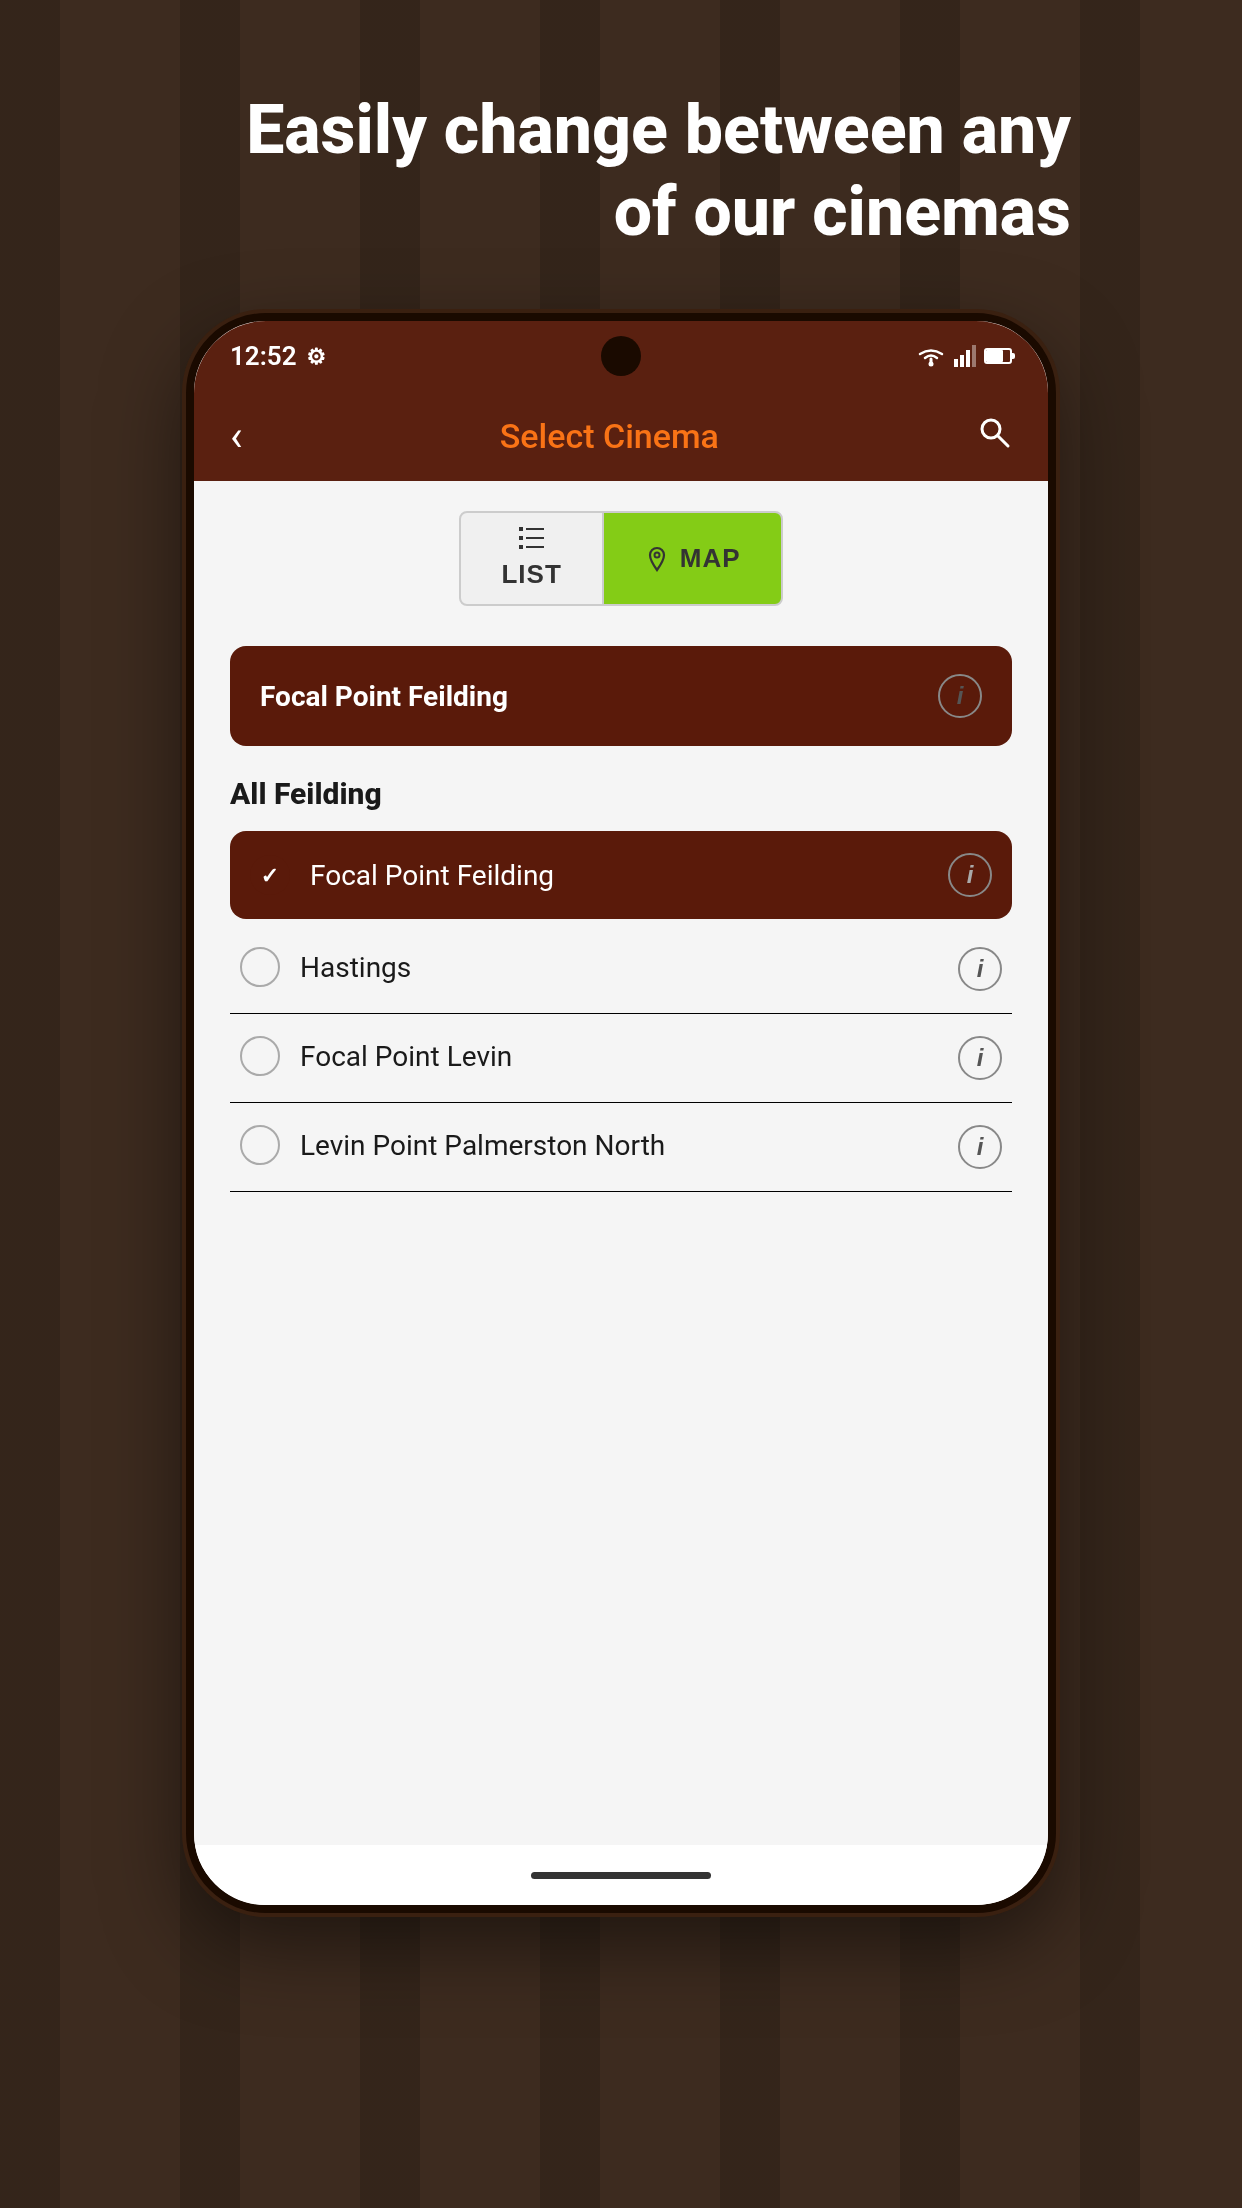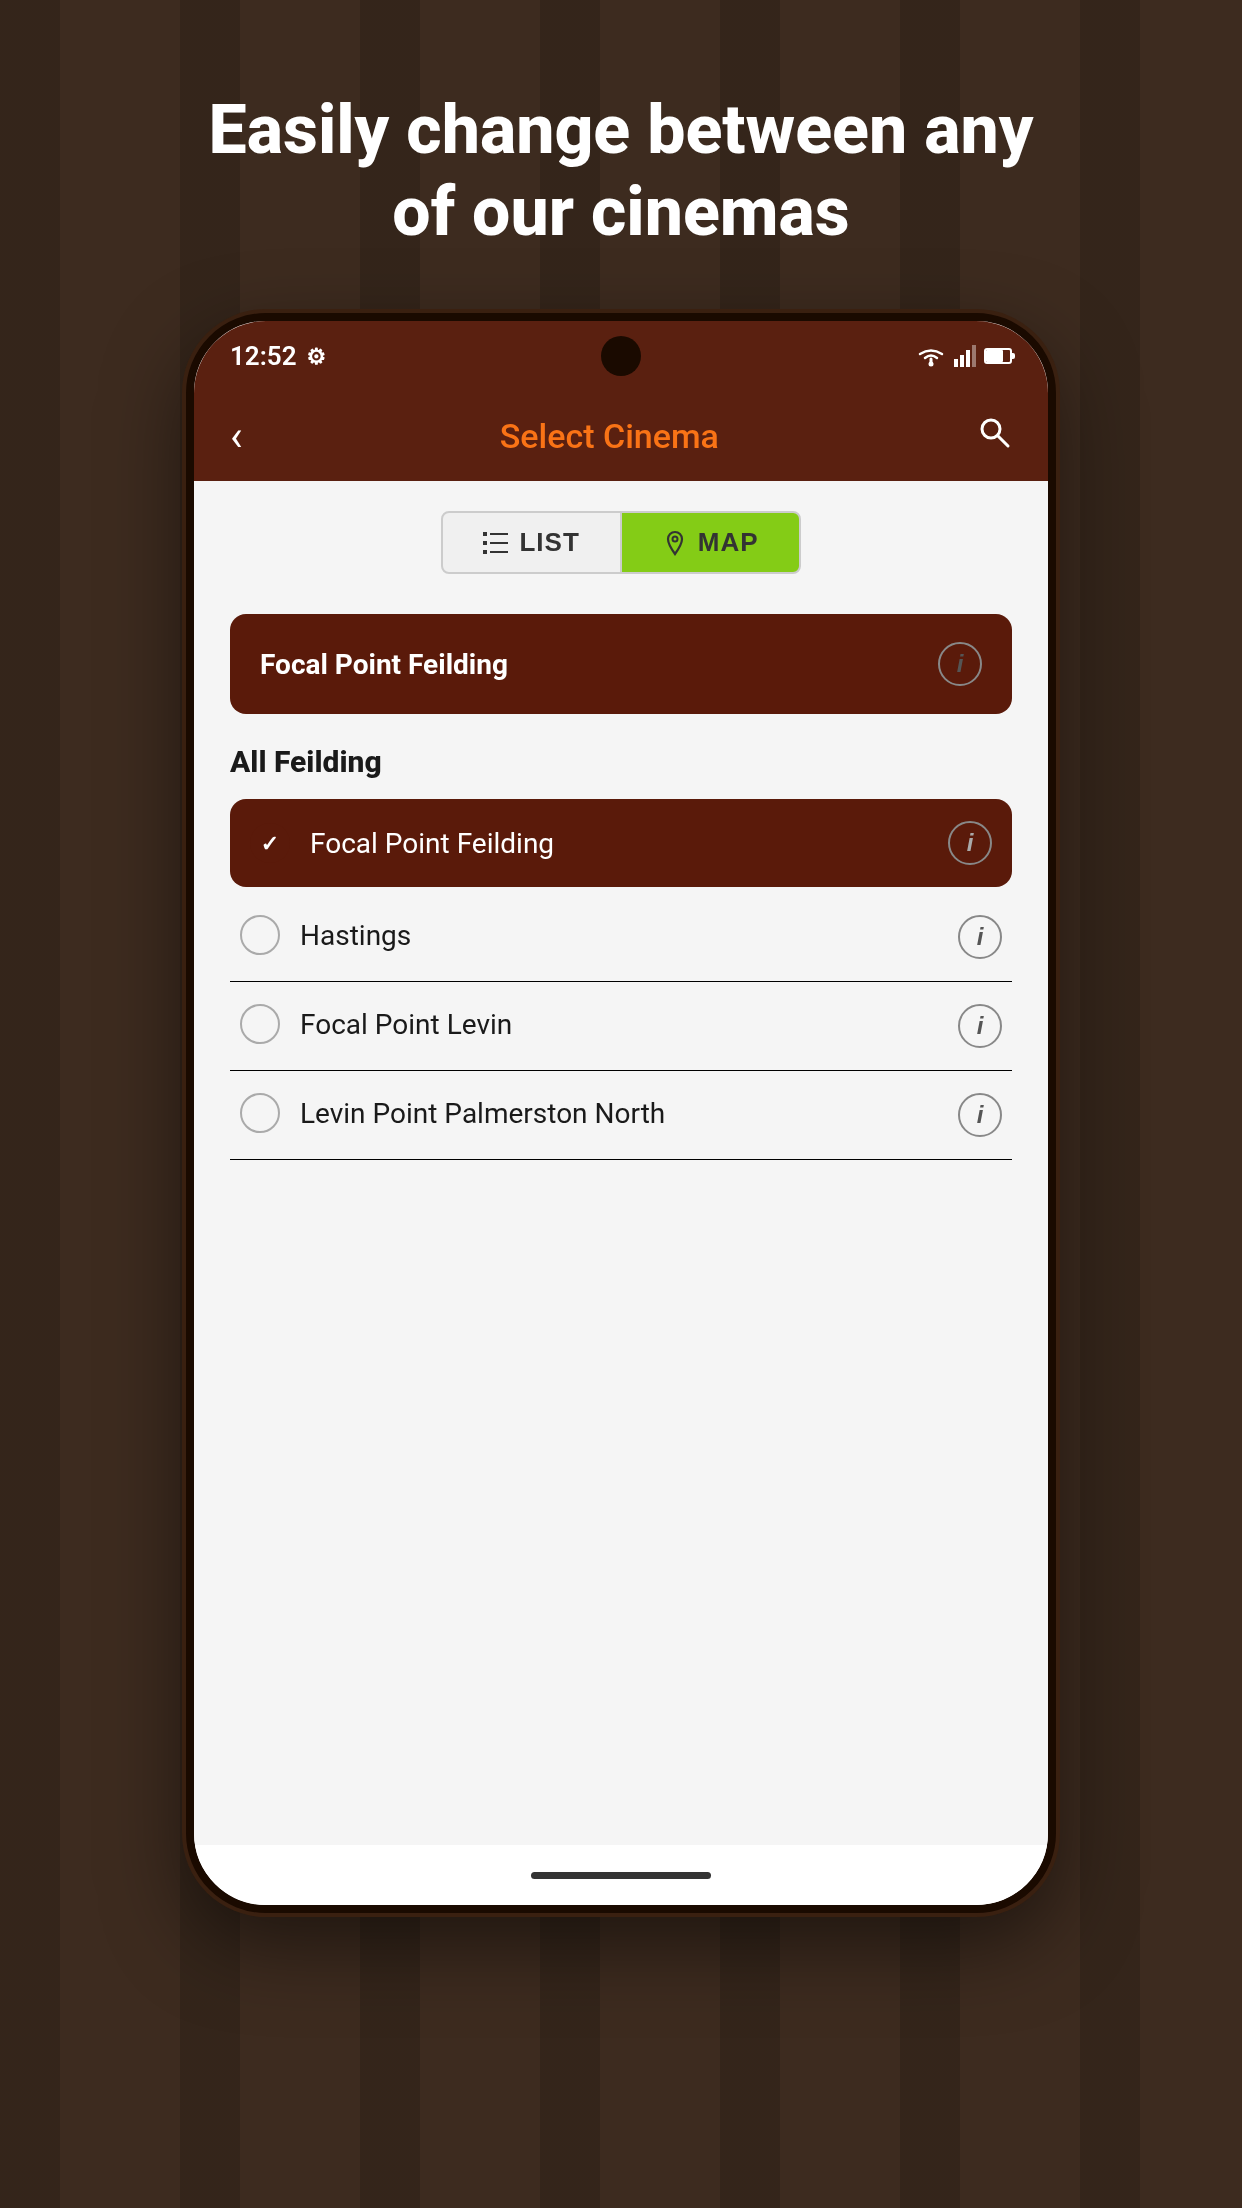--- a/index.html
+++ b/index.html
@@ -19,21 +19,21 @@
       flex-direction: column;
       align-items: center;
       font-family: 'Roboto', Arial, sans-serif;
       overflow: hidden;
     }
 
     .headline {
       color: #ffffff;
       font-size: 68px;
       font-weight: 800;
-      text-align: center;
+      text-align: right;
       margin-top: 90px;
       margin-bottom: 60px;
       line-height: 1.2;
       width: 900px;
     }
 
     .phone-frame {
       width: 870px;
       min-height: 1600px;
       background: #ffffff;
@@ -165,20 +165,21 @@
       font-size: 26px;
       font-weight: 600;
       color: #333;
       cursor: pointer;
       letter-spacing: 1px;
     }
 
     .tab-btn:first-child {
       border-radius: 8px 0 0 8px;
       border-right: 1px solid #cccccc;
+      flex-direction: column;
     }
 
     .tab-btn:last-child {
       border-radius: 0 8px 8px 0;
       border-left: 1px solid #cccccc;
     }
 
     .tab-btn.active {
       background: #f0f0f0;
     }

